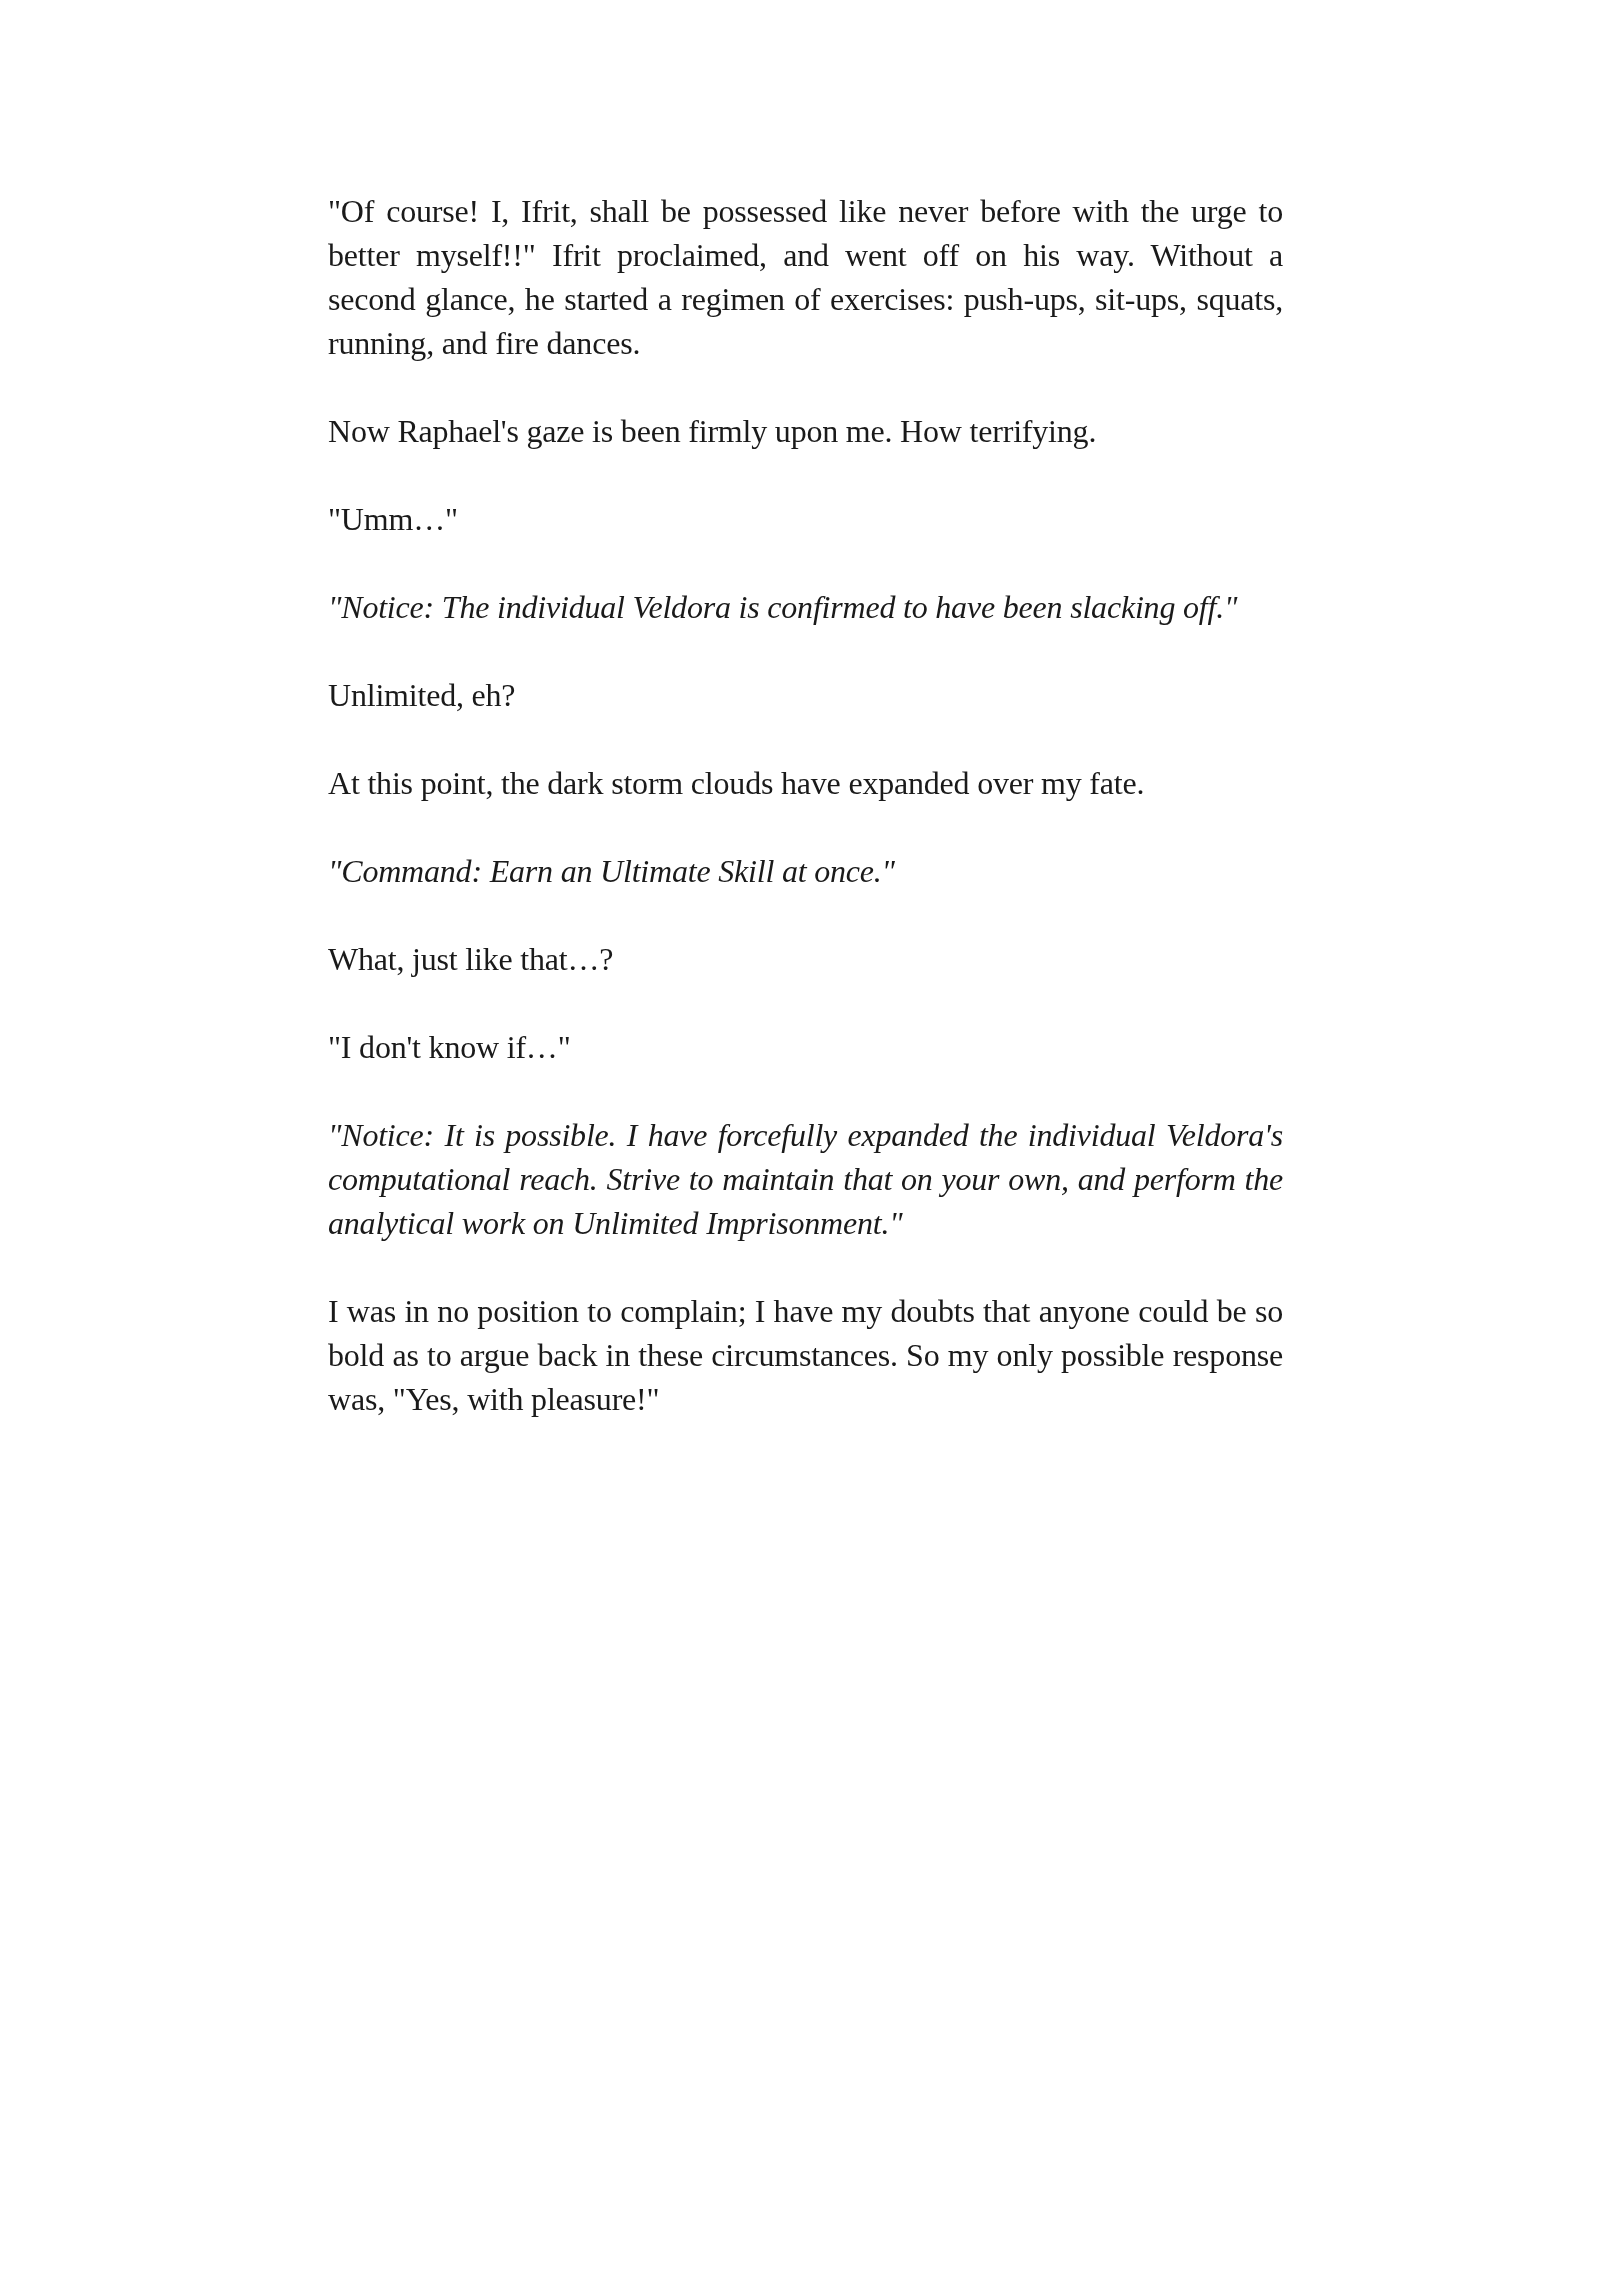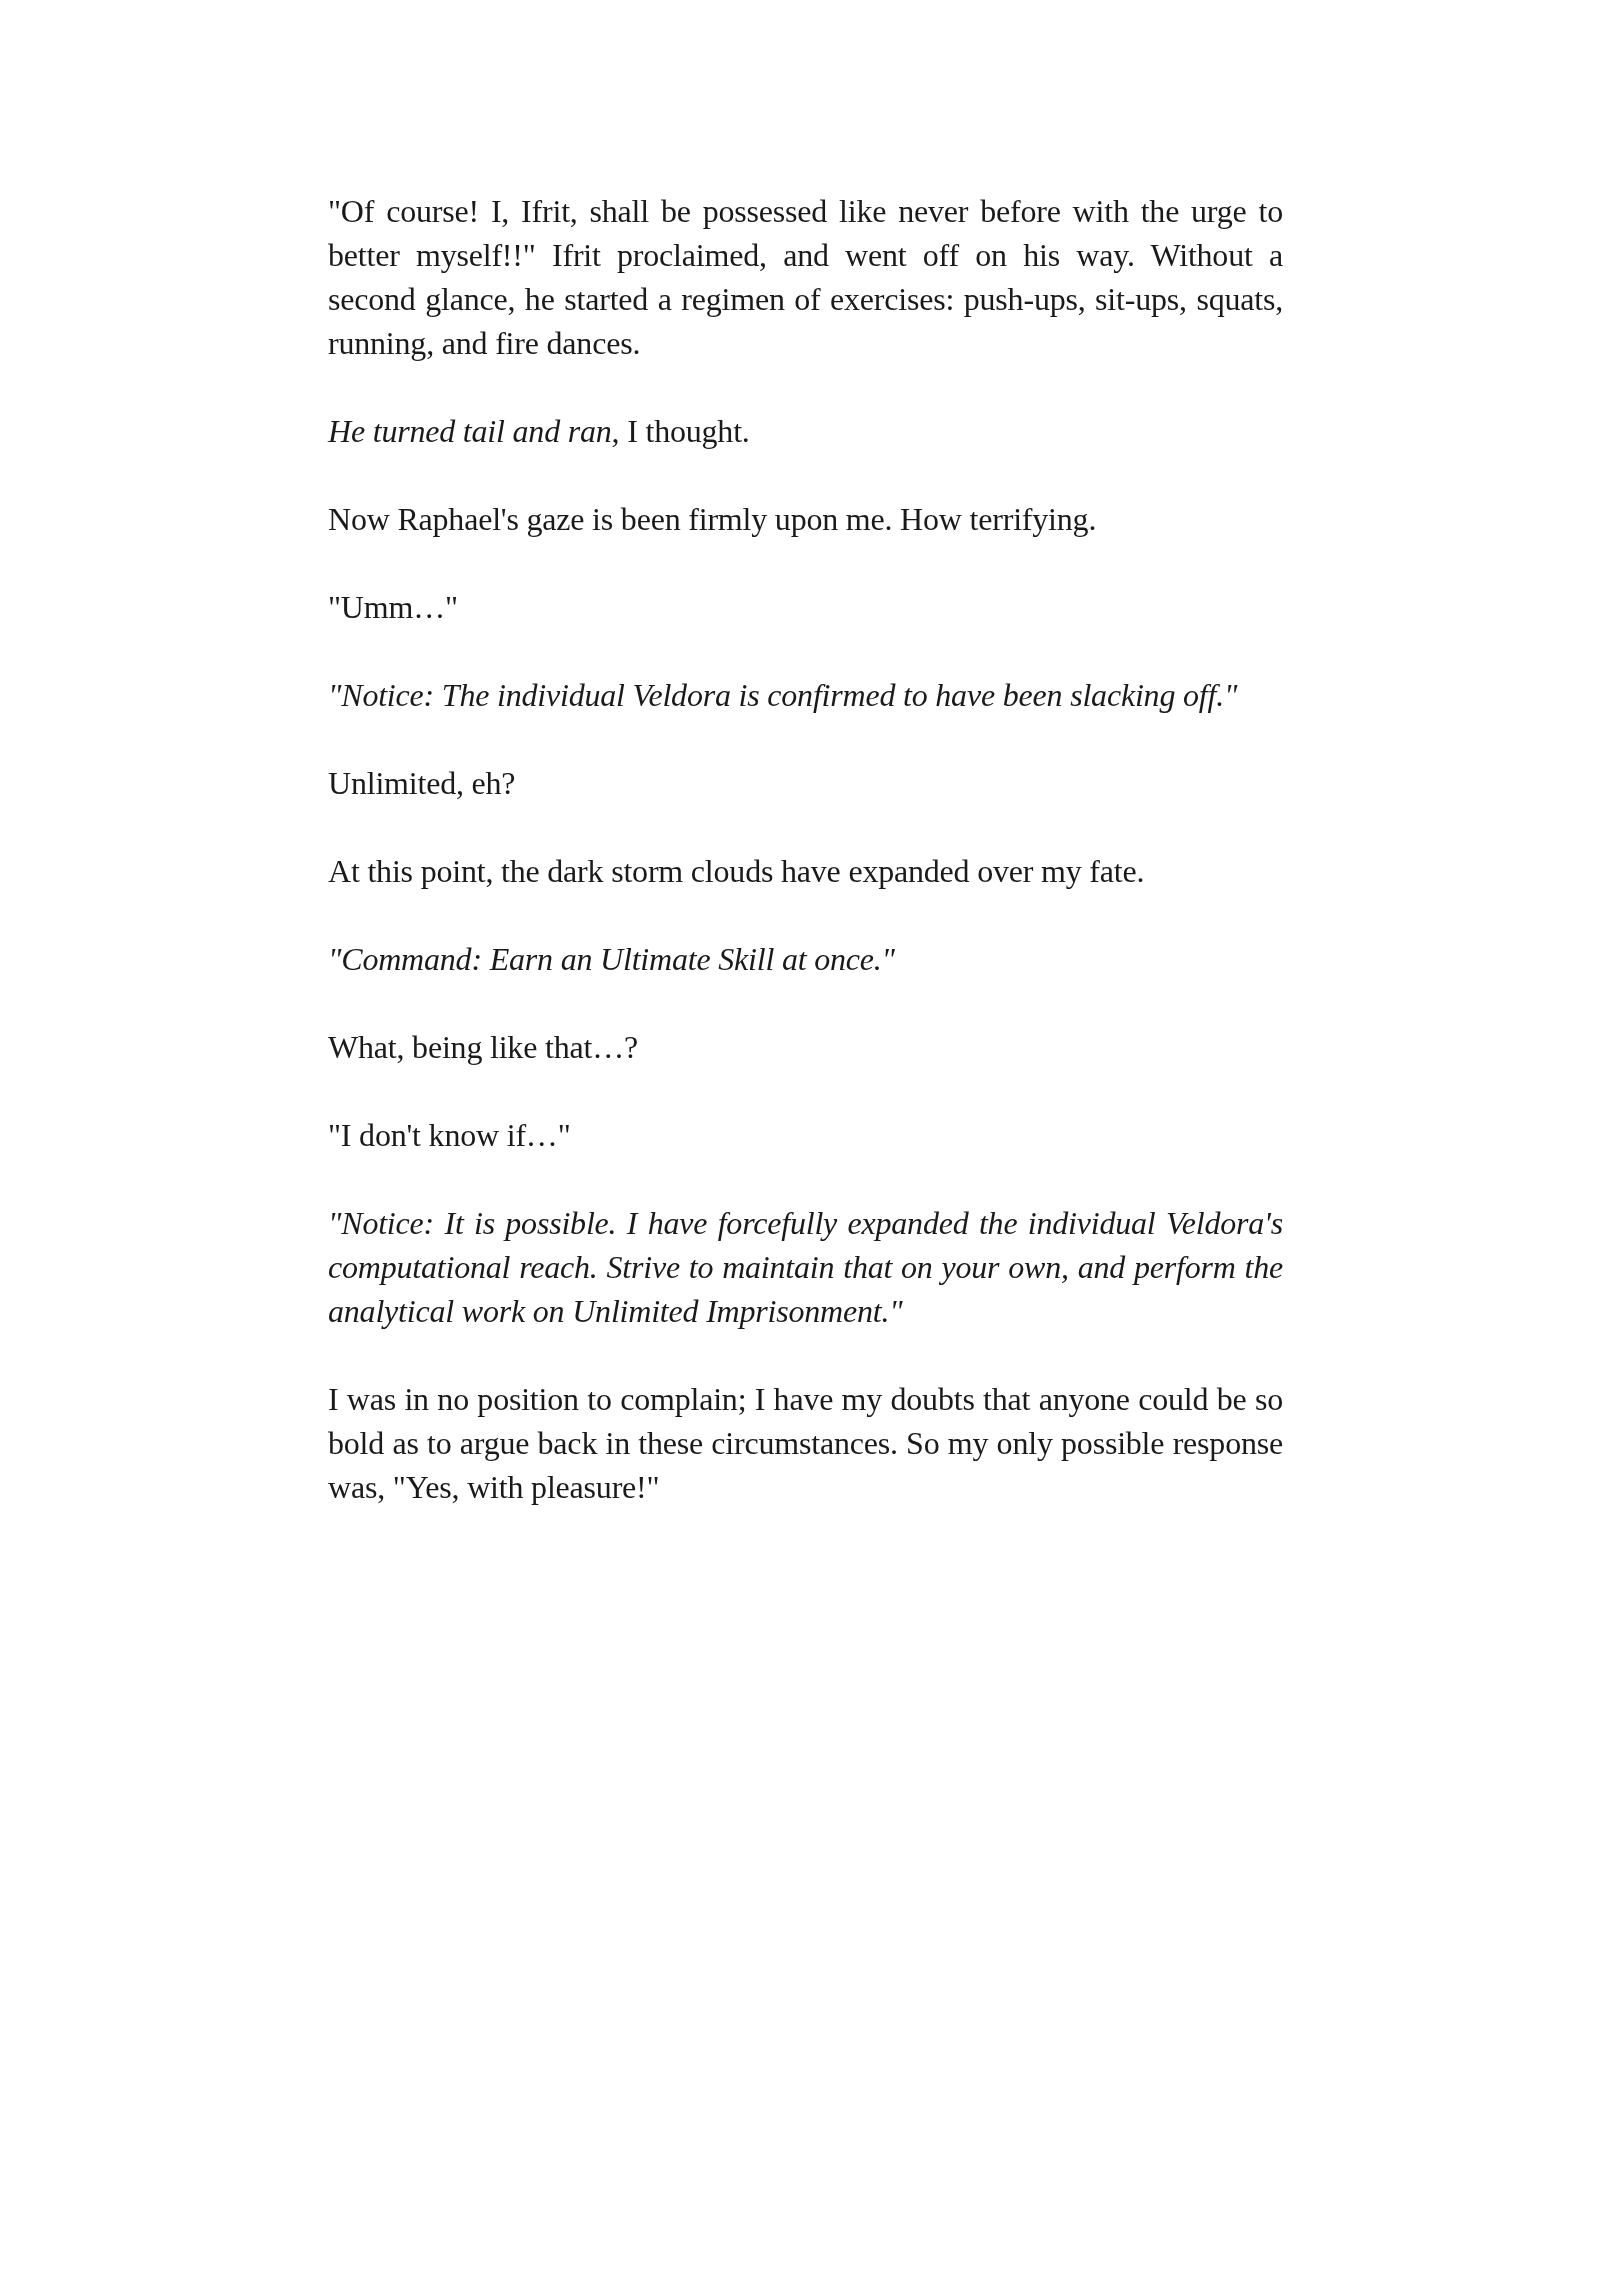--- a/index.html
+++ b/index.html
@@ -44,26 +44,25 @@
   .italic {
     font-style: italic;
   }
 </style>
 </head>
 <body style="background: rgb(255, 255, 255);">
 
 <div class="page">
   <div class="page-text" style="color: rgb(26, 26, 26);">
       <p class="para"><span class="">"Of course! I, Ifrit, shall be possessed like never before with the urge to better myself!!" Ifrit proclaimed, and went off on his way. Without a second glance, he started a regimen of exercises: push-ups, sit-ups, squats, running, and fire dances.</span></p>
-      <p class="para"><span class="italic">He turned tail and ran</span><span class="">, I thought.</span></p>
       <p class="para"><span class="">Now Raphael's gaze is been firmly upon me. How terrifying.</span></p>
       <p class="para"><span class="">"Umm…"</span></p>
       <p class="para"><span class="italic">"Notice: The individual Veldora is confirmed to have been slacking off."</span></p>
       <p class="para"><span class="">Unlimited, eh?</span></p>
       <p class="para"><span class="">At this point, the dark storm clouds have expanded over my fate.</span></p>
       <p class="para"><span class="italic">"Command: Earn an Ultimate Skill at once."</span></p>
-      <p class="para"><span class="">What, being like that…?</span></p>
+      <p class="para"><span class="">What, just like that…?</span></p>
       <p class="para"><span class="">"I don't know if…"</span></p>
       <p class="para"><span class="italic">"Notice: It is possible. I have forcefully expanded the individual Veldora's computational reach. Strive to maintain that on your own, and perform the analytical work on Unlimited Imprisonment."</span></p>
       <p class="para"><span class="">I was in no position to complain; I have my doubts that anyone could be so bold as to argue back in these circumstances. So my only possible response was, "Yes, with pleasure!"</span></p>
     </div>
 </div>
 
 
 </body></html>

